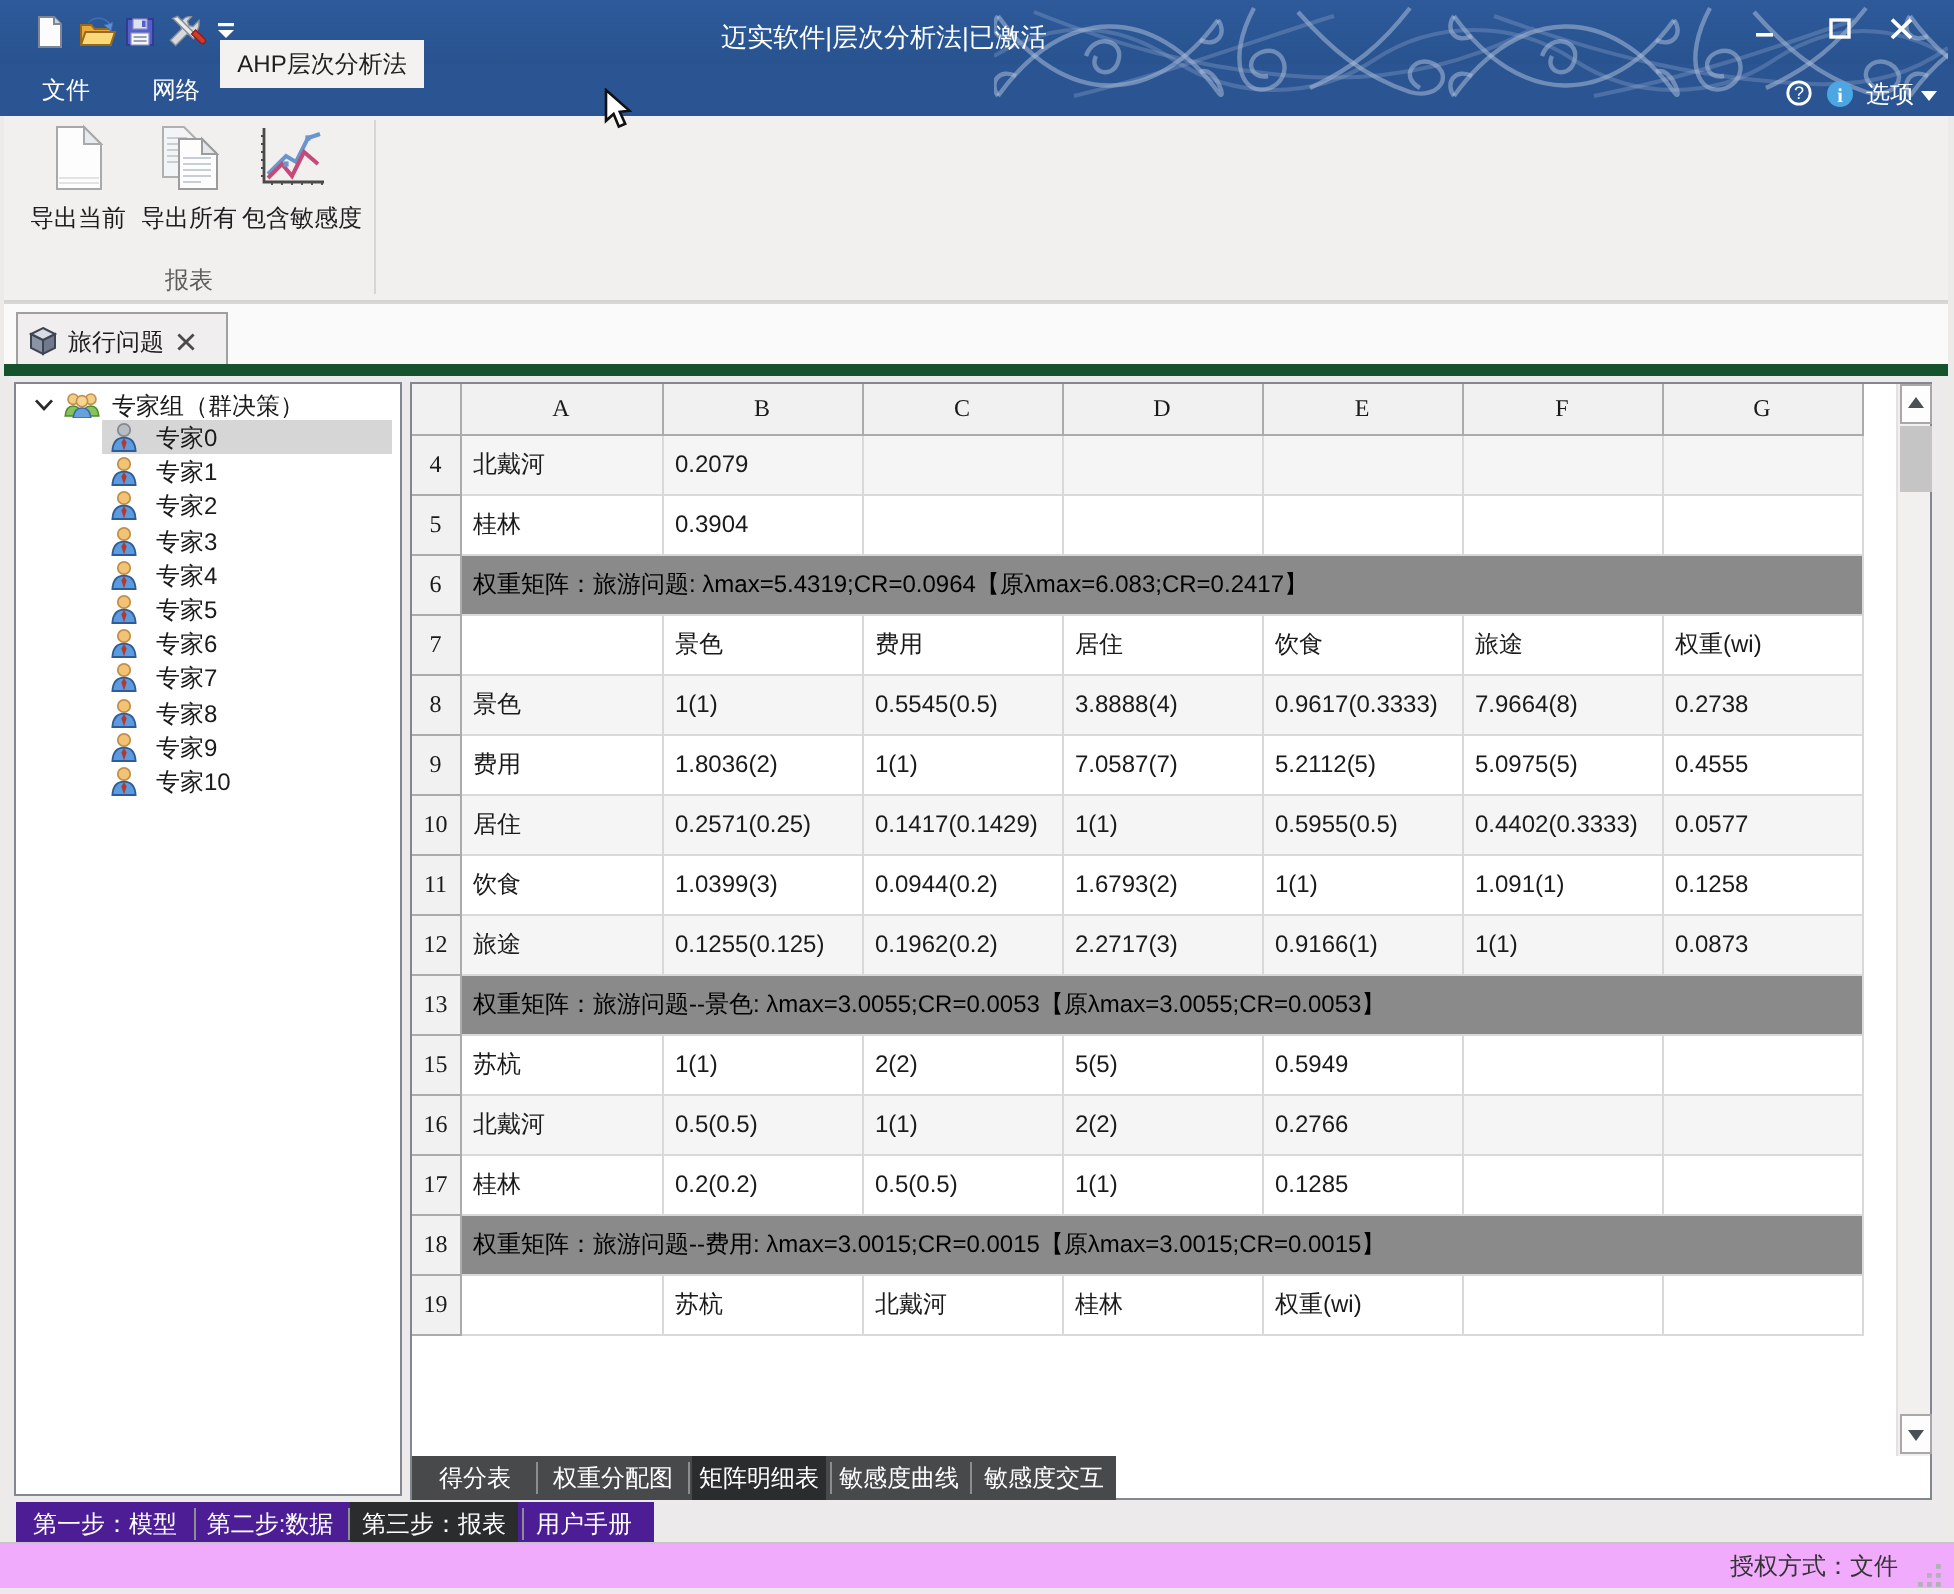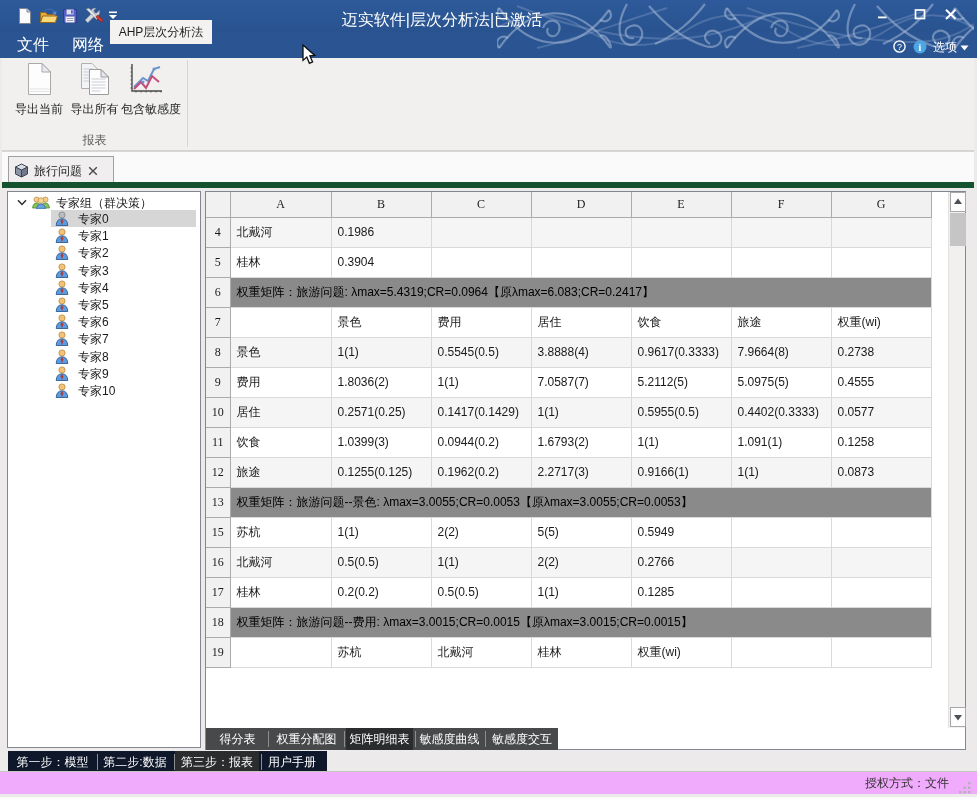--- a/index.html
+++ b/index.html
@@ -3,22 +3,22 @@
 <meta charset="utf-8">
 <style>
 * { margin:0; padding:0; box-sizing:border-box; }
 html,body { width:977px; height:797px; overflow:hidden; }
 body { font-family:"Liberation Sans",sans-serif; font-size:12px; position:relative; background:#ecebea; }
 .abs { position:absolute; }
 
 
 #titlebar { left:0; top:0; width:977px; height:32px; background:linear-gradient(#2e5a9b,#28538f); }
 #tabrow { left:0; top:32px; width:977px; height:26px; background:#2a5592; }
-#title-text { left:0; top:10px; width:884px; text-align:center; color:#fff; font-size:16px; z-index:5;}
-.ttab { position:absolute; top:32px; height:26px; color:#fff; font-size:16px; line-height:26px; text-align:center; z-index:5;}
+#title-text { left:0; top:10px; width:884px; text-align:center; color:#fff; font-size:13px; z-index:5;}
+.ttab { position:absolute; top:32px; height:26px; color:#fff; font-size:12px; line-height:26px; text-align:center; z-index:5;}
 #tab-active { left:110px; top:20px; width:102px; height:24px; background:#f4f2f1; color:#1e1e1e; line-height:25px; text-align:center; font-size:12px; z-index:5;}
 #opt { top:39px; right:20px; color:#fff; font-size:12px; z-index:5;}
 
 
 #ribbon { left:2px; top:58px; width:972px; height:93px; background:#f1f0ef; border-bottom:1px solid #d5d3d2; }
 .rbtn { position:absolute; top:3px; text-align:center; color:#1e1e1e; font-size:12px; }
 .rbtn .lbl { margin-top:1px; }
 #rseparator { left:185px; top:2px; width:1px; height:87px; background:#d8d6d5; }
 #rgrouplabel { left:0px; top:74px; width:185px; text-align:center; color:#5f5d5c; font-size:12px; }
 
@@ -43,21 +43,21 @@
 tr.even td.d { background:#f5f5f5; }
 td.grey { background:#8a8a8a; color:#000; }
 #vscroll { left:742px; top:0; width:17px; height:536px; background:#f1f0ef; border-left:1px solid #e3e2e1; }
 .sbtn { position:absolute; left:1px; width:16px; height:20px; background:#fdfdfd; border:1px solid #a8a8a8; }
 #sthumb { position:absolute; left:1px; top:21px; width:16px; height:33px; background:#c5c5c5; }
 #strip1 { left:0px; top:536px; width:352px; height:22px; background:#47494b; }
 .s1btn { position:absolute; top:0; height:22px; color:#fff; font-size:12px; line-height:22px; text-align:center; }
 .sep1 { position:absolute; top:3px; height:16px; width:1px; background:#8b8d8f; }
 
 
-#strip2 { left:6px; top:563px; width:319px; height:23px; background:#0f172a; }
+#strip2 { left:6px; top:563px; width:319px; height:23px; background:#4c1d95; }
 .s2btn { position:absolute; top:0; height:23px; color:#fff; font-size:12px; line-height:23px; text-align:center; }
 
 
 #statusbar { left:0; top:771px; width:977px; height:23px; background:#f0abfc; border-top:1px solid #c5c5c5; }
 #stext { right:28px; top:3px; font-size:12px; color:#333; position:absolute;}
 </style>
 </head>
 <body>
 
 <div class="abs" id="titlebar"></div>
@@ -284,21 +284,21 @@
             <td class="h" style="width:100px">B</td>
             <td class="h" style="width:100px">C</td>
             <td class="h" style="width:100px">D</td>
             <td class="h" style="width:100px">E</td>
             <td class="h" style="width:100px">F</td>
             <td class="h" style="width:100px">G</td>
           </tr>
           <tr style="height:30px" class="even">
             <td class="h">4</td>
             <td class="d">北戴河</td>
-            <td class="d">0.1986</td>
+            <td class="d">0.2079</td>
             <td class="d"></td>
             <td class="d"></td>
             <td class="d"></td>
             <td class="d"></td>
             <td class="d"></td>
           </tr>
           <tr style="height:30px">
             <td class="h">5</td>
             <td class="d">桂林</td>
             <td class="d">0.3904</td>

